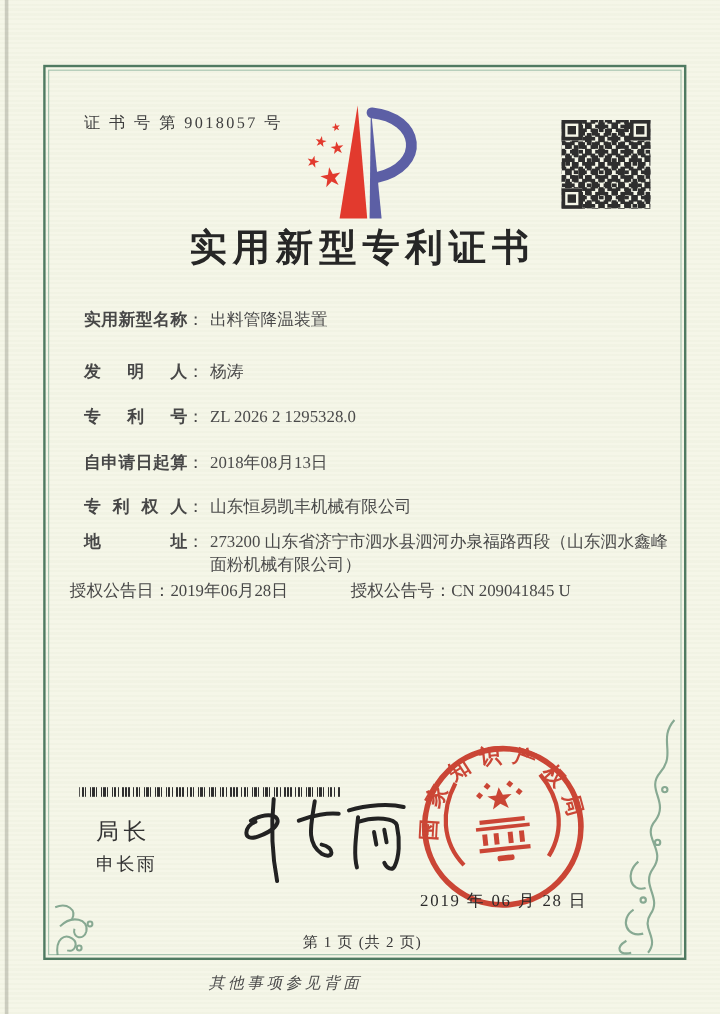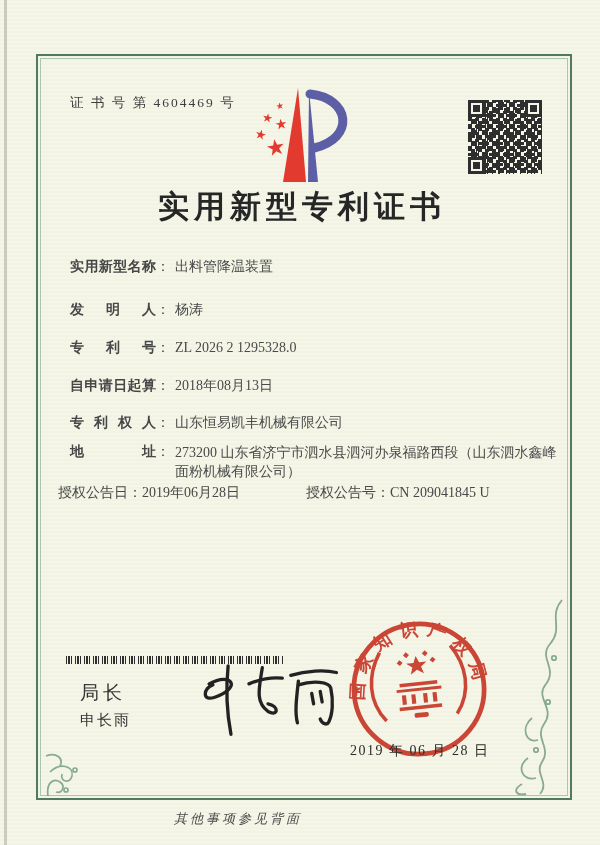--- a/index.html
+++ b/index.html
@@ -23,42 +23,42 @@
   .qr .f-tl{left:0;top:0}.qr .f-tr{right:0;top:0}.qr .f-bl{left:0;bottom:0}
   .title{left:36px;top:186px;width:532px;text-align:center;font-size:31px;font-weight:bold;
          letter-spacing:5px;color:#262626;}
   .frow{left:70px;font-size:14px;color:#474747;white-space:nowrap;}
   .flabel{display:inline-block;width:86px;text-align:justify;text-align-last:justify;-moz-text-align-last:justify;text-justify:inter-character;font-weight:bold;}
   .colon{display:inline-block;}
   .fvalue{margin-left:5px;color:#4a4a4a;}
   .frow-address{white-space:normal;}
   .frow-address .fvalue{display:inline-block;width:392px;vertical-align:top;line-height:19px;}
   .grant-row{left:58px;top:484px;font-size:14px;color:#474747;white-space:nowrap;}
-  .grant-no{margin-left:66px;}
+  .grant-no{margin-left:52px;}
   .paras{left:58px;top:512px;width:488px;font-size:13.5px;line-height:22px;color:#3d3d3d;text-align:justify;}
   .paras p{margin:0;text-indent:2.2em;}
   .barcode{left:66px;top:656px;width:218px;height:8px;
      background:repeating-linear-gradient(90deg,#2f2f2f 0 1px,rgba(0,0,0,0) 1px 2px,#2f2f2f 2px 4px,rgba(0,0,0,0) 4px 5px,#2f2f2f 5px 6px,rgba(0,0,0,0) 6px 9px);}
   .signoff-title{left:80px;top:680px;font-size:19px;letter-spacing:4px;color:#333;}
   .signoff-name{left:80px;top:711px;font-size:15px;letter-spacing:2px;color:#333;}
   .signature{left:192px;top:656px;}
   .seal{left:348px;top:618px;width:142px;height:142px;transform:rotate(-6deg);mix-blend-mode:multiply;opacity:.93;}
   .seal-date{left:350px;top:742px;width:166px;font-size:14px;color:#2b2b2b;letter-spacing:1.5px;white-space:nowrap;}
   .page-indicator{left:36px;top:777px;width:532px;text-align:center;font-size:12.5px;letter-spacing:1px;color:#3a3a3a;}
   .back-note{left:0;top:810px;width:476px;text-align:center;font-size:13px;letter-spacing:3px;color:#4c4c4c;font-style:italic;}
   .orn{opacity:.8;}
 </style>
 </head>
 <body>
 
 <div class="page">
   <div class="abs scan-edge"></div>
   <div class="abs frame"></div>
 
-  <div class="abs certno">证 书 号 第 4604469 号</div>
+  <div class="abs certno">证 书 号 第 9018057 号</div>
 
   <div class="abs logo">
     <span class="star" style="left:26px;top:20px;font-size:9px;transform:rotate(-12deg);">★</span>
     <span class="star" style="left:12px;top:30px;font-size:12px;transform:rotate(10deg);">★</span>
     <span class="star" style="left:25px;top:36px;font-size:14px;transform:rotate(-8deg);">★</span>
     <span class="star" style="left:5px;top:46px;font-size:13px;transform:rotate(14deg);">★</span>
     <span class="star" style="left:16px;top:55px;font-size:22px;transform:rotate(-10deg);">★</span>
     <svg width="128" height="106" viewBox="0 0 128 106">
       <polygon points="48,6 56,100 33,100" fill="#e23a2e"></polygon>
       <polygon points="59,8 68,100 58,100" fill="#5c5fa5"></polygon>
@@ -158,14 +158,15 @@
       <path d="M70,2 C56,18 72,30 58,46 C46,60 66,70 54,86 C42,100 64,110 52,126 C42,140 60,150 50,164 C42,176 58,184 48,196"></path>
       <path d="M40,120 C28,130 34,146 46,142"></path>
       <path d="M36,160 C24,168 30,184 44,180"></path>
       <path d="M30,186 C20,192 24,198 34,196"></path>
       <circle cx="62" cy="60" r="2.2"></circle>
       <circle cx="56" cy="104" r="2.2"></circle>
       <circle cx="44" cy="152" r="2.2"></circle>
     </g>
   </svg>
 
+  <div class="abs page-indicator">第 1 页 (共 2 页)</div>
   <div class="abs back-note">其他事项参见背面</div>
 </div>
 
 </body></html>

